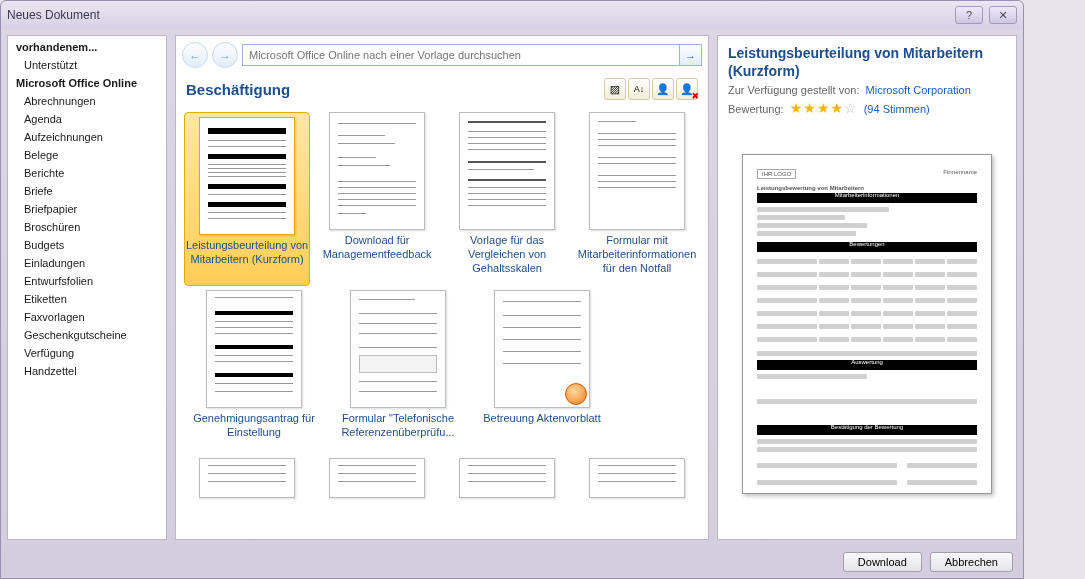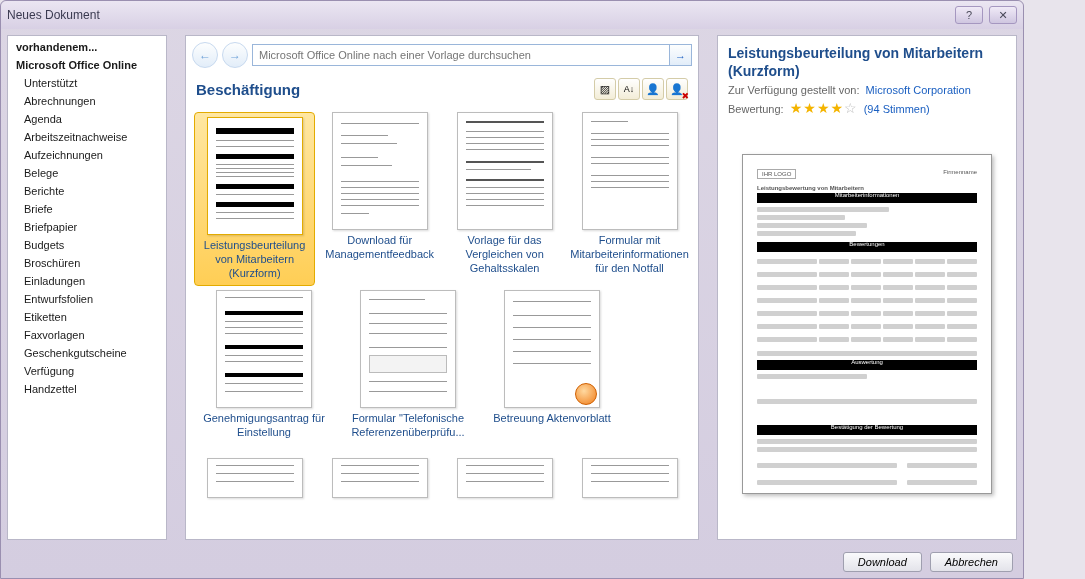--- a/index.html
+++ b/index.html
@@ -40,21 +40,21 @@
   border: 1px solid #a597c0;
   border-radius: 3px;
   display: flex; align-items: center; justify-content: center;
   font-size: 11px; color: #4a4a5a;
   cursor: pointer;
 }
 .body-area {
   flex: 1;
   display: flex;
   padding: 6px;
-  gap: 18px;
+  gap: 8px;
   overflow: hidden;
 }
 .sidebar {
   width: 160px;
   background: #fff;
   border: 1px solid #b9b7c8;
   overflow-y: auto;
   padding: 2px 0;
 }
 .sidebar-item {
@@ -229,21 +229,20 @@
   justify-content:flex-end;
   gap:8px;
 }
 .btn {
   padding: 3px 14px;
   font-size: 11px;
   border: 1px solid #9f9faf;
   border-radius: 3px;
   background: linear-gradient(to bottom, #fafafc, #e3e3ea);
   cursor: pointer;
-  font-style: italic;
 }
 .badge-icon {
   position:absolute; right:2px; bottom:2px;
   width:22px; height:22px;
   background: radial-gradient(circle at 40% 35%, #ffd9a0, #f07d1a);
   border-radius:50%;
   border:1px solid #d06000;
 }
 </style>
 </head>
@@ -254,32 +253,31 @@
     <div class="title">Neues Dokument</div>
     <div class="win-buttons">
       <div class="win-btn">?</div>
       <div class="win-btn">✕</div>
     </div>
   </div>
   <div class="body-area">
 
     <div class="sidebar">
       <div class="sidebar-item bold"><span>vorhandenem...</span></div>
+      <div class="sidebar-item"><span>Unterstützt</span></div>
       <div class="sidebar-item bold"><span>Microsoft Office Online</span></div>
-      <div class="sidebar-item"><span>Unterstützt</span></div>
       <div class="sidebar-item"><span>Abrechnungen</span></div>
       <div class="sidebar-item"><span>Agenda</span></div>
-      <div class="sidebar-item"><span>Arbeitszeitnachweise</span></div>
       <div class="sidebar-item"><span>Aufzeichnungen</span></div>
       <div class="sidebar-item"><span>Belege</span></div>
       <div class="sidebar-item"><span>Berichte</span></div>
       <div class="sidebar-item"><span>Briefe</span></div>
       <div class="sidebar-item"><span>Briefpapier</span></div>
+      <div class="sidebar-item"><span>Broschüren</span></div>
       <div class="sidebar-item"><span>Budgets</span></div>
-      <div class="sidebar-item"><span>Broschüren</span></div>
       <div class="sidebar-item"><span>Einladungen</span></div>
       <div class="sidebar-item"><span>Entwurfsfolien</span></div>
       <div class="sidebar-item"><span>Etiketten</span></div>
       <div class="sidebar-item"><span>Faxvorlagen</span></div>
       <div class="sidebar-item"><span>Geschenkgutscheine</span></div>
       <div class="sidebar-item"><span>Verfügung</span></div>
       <div class="sidebar-item"><span>Handzettel</span></div>
     </div>
 
     <div class="main-panel">

